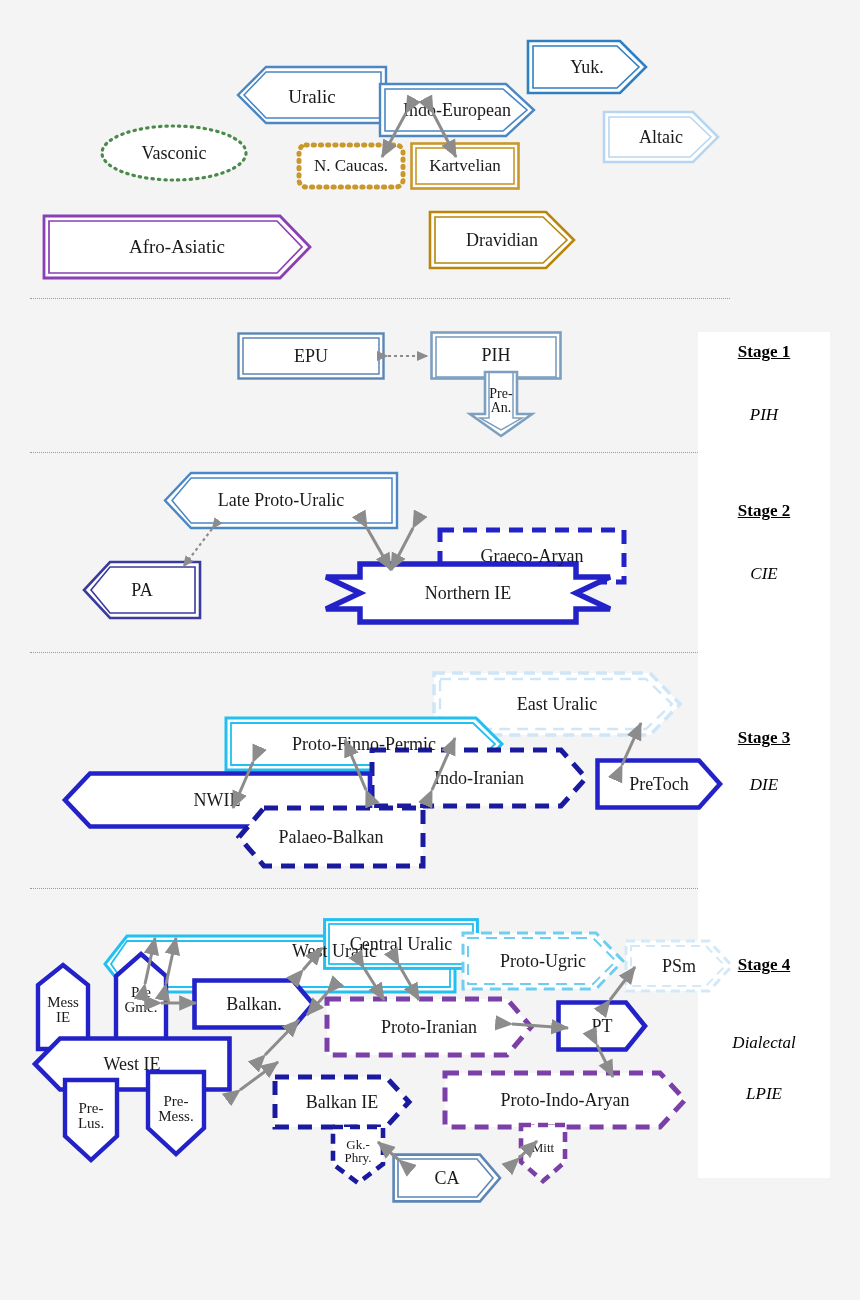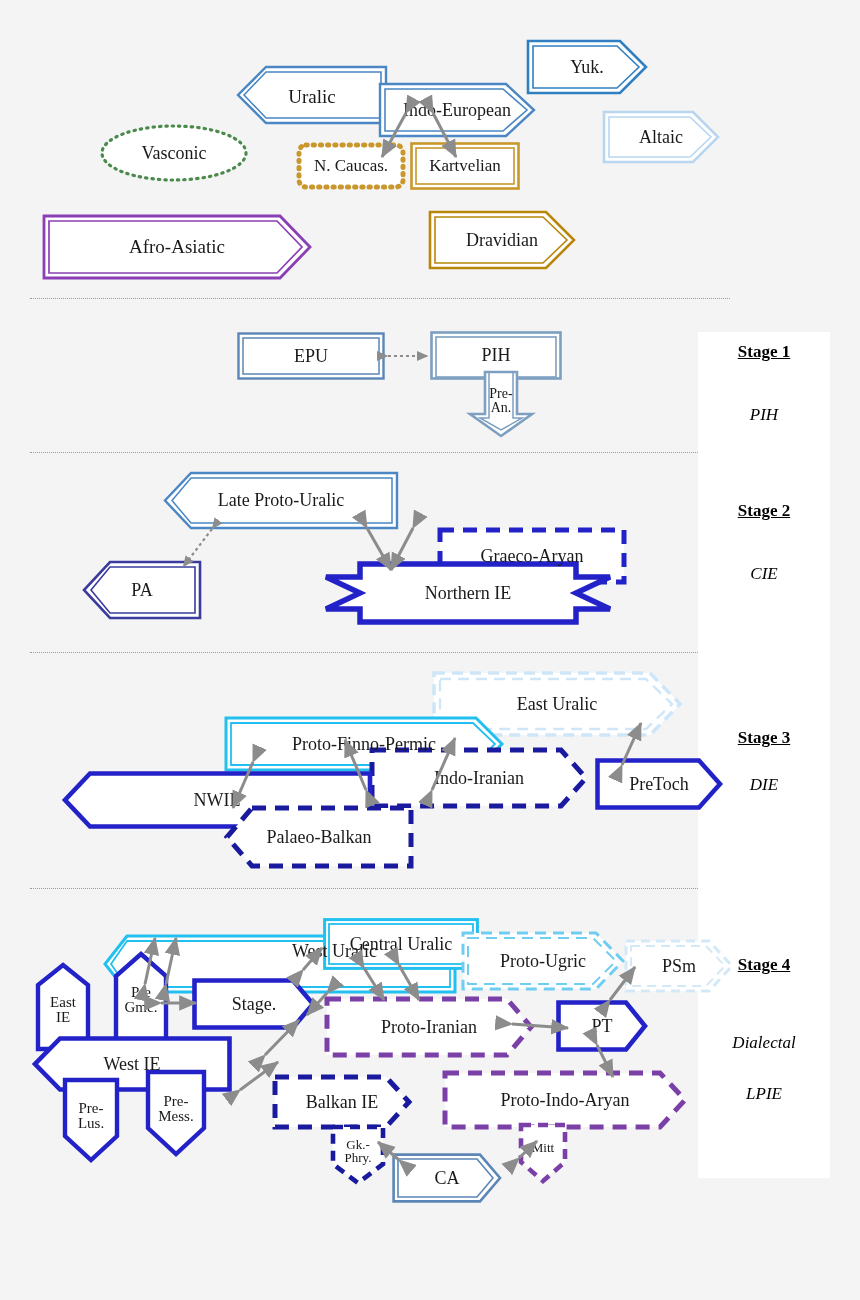--- a/index.html
+++ b/index.html
@@ -257,21 +257,21 @@
   <span class="lbl">PreToch</span>
 </div>
 
 <div class="node" style="left:62px;top:771px;width:310px;height:58px;font-size:18px;">
   <svg width="310" height="58" viewBox="0 0 310 58">
     <path d="M28,2.5 L308,2.5 L308,55.5 L28,55.5 L3,29 Z" fill="#ffffff" stroke="#2222c8" stroke-width="4.6"></path>
   </svg>
   <span class="lbl">NWIE</span>
 </div>
 
-<div class="node" style="left:224px;top:805px;width:190px;height:64px;font-size:18px;">
+<div class="node" style="left:236px;top:805px;width:190px;height:64px;font-size:18px;">
   <svg width="190" height="64" viewBox="0 0 190 64">
     <path d="M28,3 L187,3 L187,61 L28,61 L3,32 Z" fill="#ffffff" stroke="#1a1a9e" stroke-width="5" stroke-dasharray="14 9"></path>
   </svg>
   <span class="lbl">Palaeo-Balkan</span>
 </div>
 
 <div class="node" style="left:105px;top:936px;width:350px;height:56px;font-size:18px;
             align-items:flex-start;padding-top:6px;box-sizing:border-box;">
   <svg width="350" height="56" viewBox="0 0 350 56">
     <path d="M22,0 L350,0 L350,56 L22,56 L0,28 Z" fill="#ffffff" stroke="#22c0f0" stroke-width="3"></path>
@@ -301,37 +301,37 @@
     <path d="M0,0 L83,0 L106,25 L83,50 L0,50 Z" fill="#ffffff" stroke="#d3e9f8" stroke-width="3" stroke-dasharray="9 6"></path>
     <path d="M5,5 L80,5 L99,25 L80,45 L5,45 Z" fill="none" stroke="#d3e9f8" stroke-width="2" stroke-dasharray="9 6"></path>
   </svg>
   <span class="lbl">PSm</span>
 </div>
 
 <div class="node" style="left:35px;top:963px;width:56px;height:88px;font-size:15px;">
   <svg width="56" height="88" viewBox="0 0 56 88">
     <path d="M28,2 L53,22 L53,86 L3,86 L3,22 Z" fill="#ffffff" stroke="#2222c8" stroke-width="4.4"></path>
   </svg>
-  <span class="lbl" style="white-space:pre-line;margin-top:6px;">East
+  <span class="lbl" style="white-space:pre-line;margin-top:6px;">Mess
 IE</span>
 </div>
 
 <div class="node" style="left:113px;top:952px;width:56px;height:92px;font-size:15px;">
   <svg width="56" height="92" viewBox="0 0 56 92">
     <path d="M28,2 L53,24 L53,90 L3,90 L3,24 Z" fill="#ffffff" stroke="#2222c8" stroke-width="4.4"></path>
   </svg>
   <span class="lbl" style="white-space:pre-line;margin-top:4px;">Pre
 Gmc.</span>
 </div>
 
 <div class="node" style="left:192px;top:978px;width:124px;height:52px;font-size:18px;">
   <svg width="124" height="52" viewBox="0 0 124 52">
     <path d="M2.5,2.5 L101,2.5 L121,26 L101,49.5 L2.5,49.5 Z" fill="#ffffff" stroke="#2222c8" stroke-width="4.6"></path>
   </svg>
-  <span class="lbl">Stage.</span>
+  <span class="lbl">Balkan.</span>
 </div>
 
 <div class="node" style="left:324px;top:996px;width:210px;height:62px;font-size:18px;">
   <svg width="210" height="62" viewBox="0 0 210 62">
     <path d="M3,3 L183,3 L207,31 L183,59 L3,59 Z" fill="#ffffff" stroke="#7b3fa8" stroke-width="5" stroke-dasharray="14 9"></path>
   </svg>
   <span class="lbl">Proto-Iranian</span>
 </div>
 
 <div class="node" style="left:556px;top:1000px;width:92px;height:52px;font-size:18px;">

